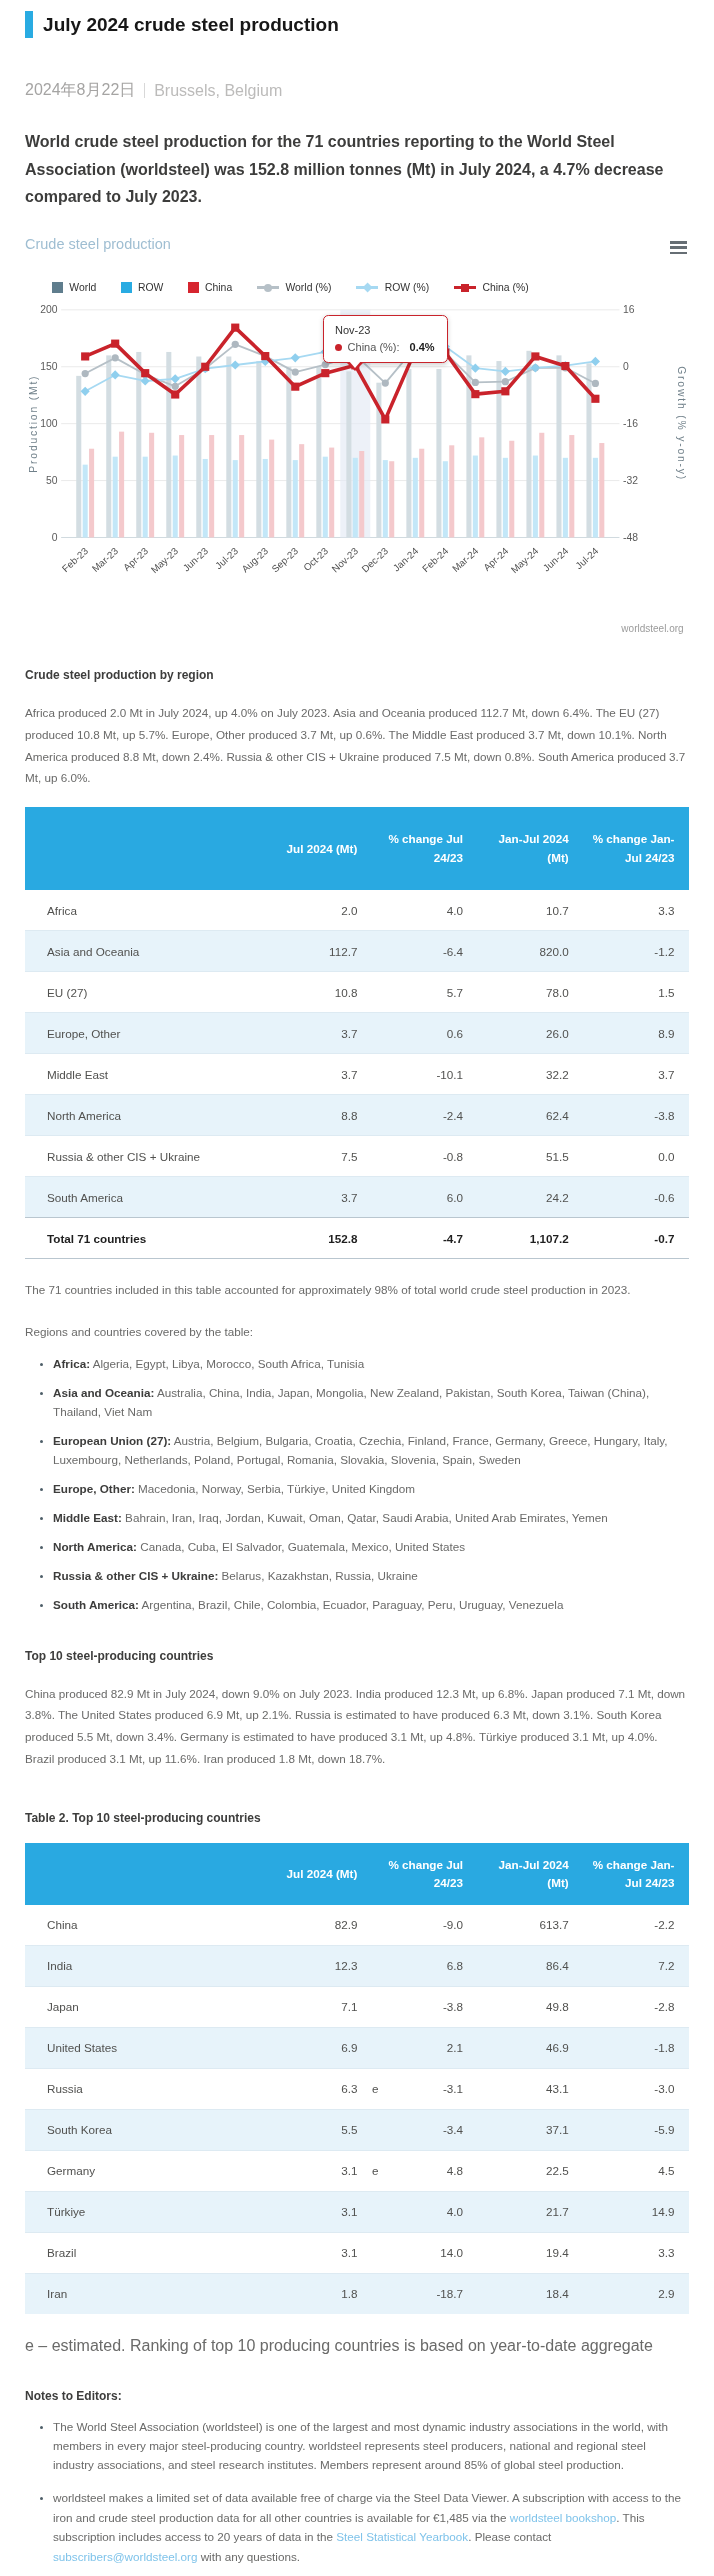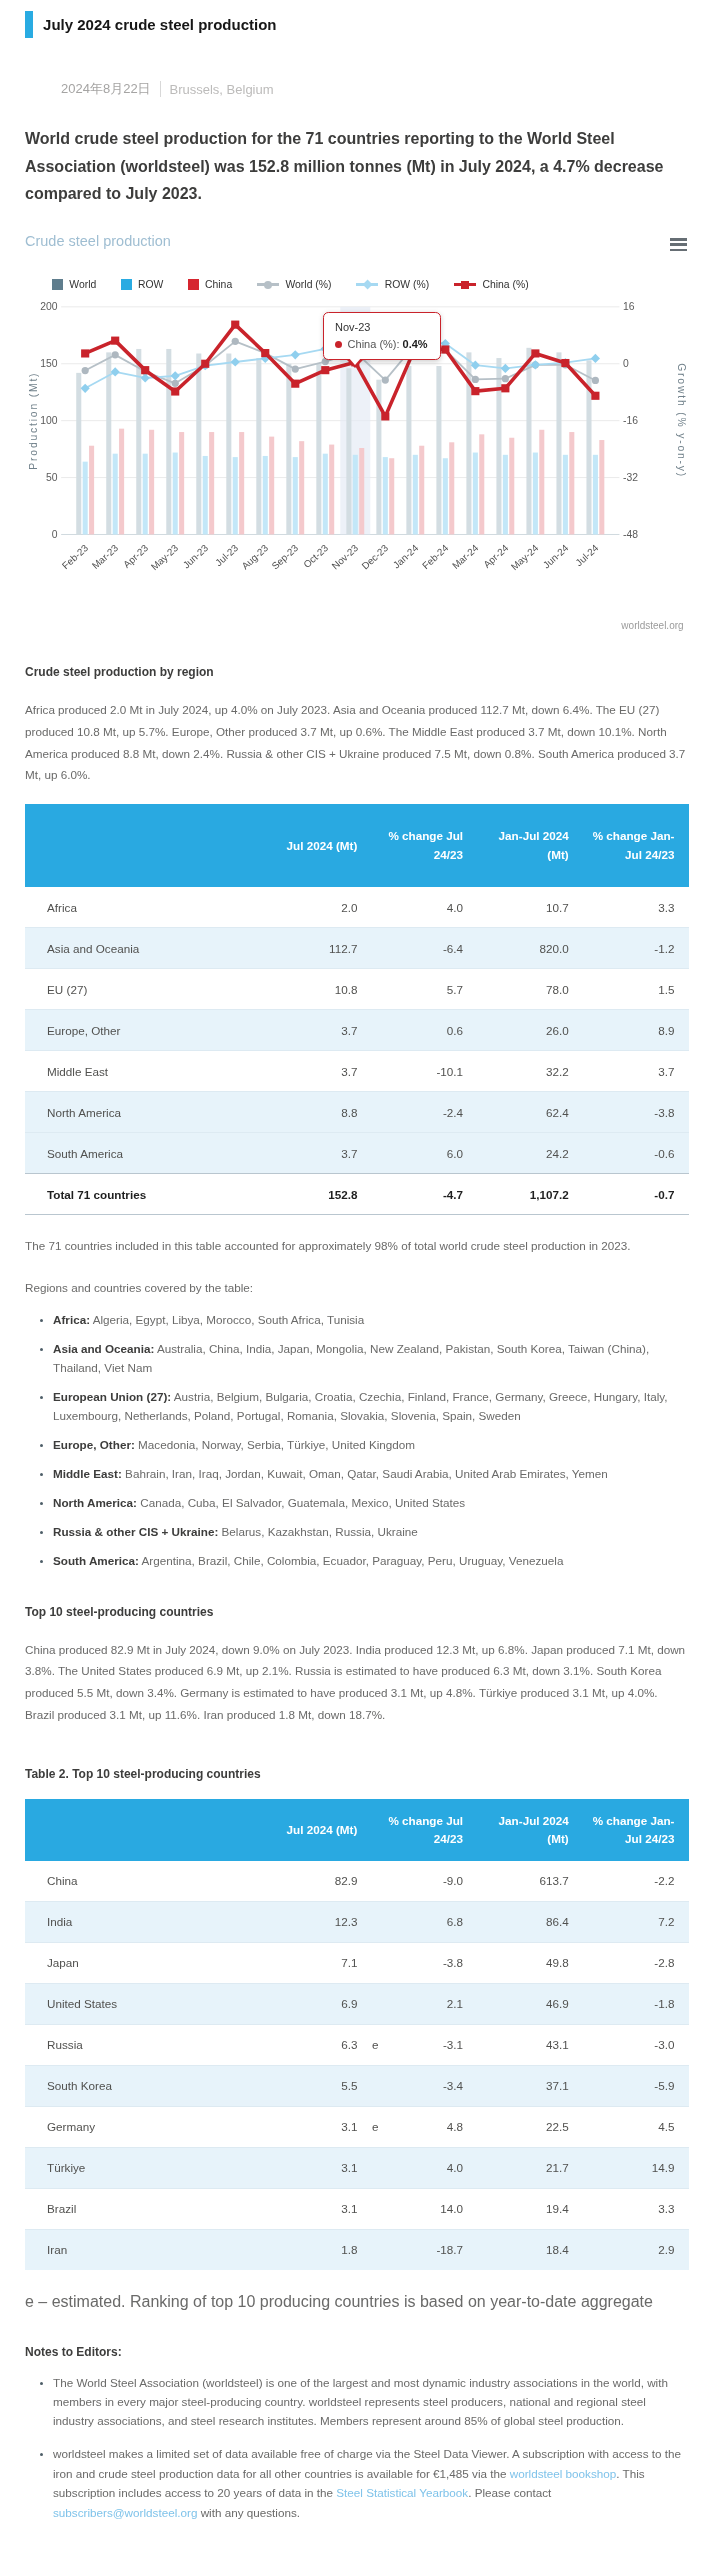--- a/index.html
+++ b/index.html
@@ -1,23 +1,23 @@
 <!DOCTYPE html>
 <html style="font-size:14.5px"><head>
 <meta charset="utf-8">
 <style>
   html,body{margin:0;padding:0;background:#fff;}
   body{width:714px;min-height:2576px;font-family:"Liberation Sans",sans-serif;color:#6a6a69;}
   .page{padding:0 25px 36px 25px;}
 
   .title-row{display:flex;align-items:center;margin-top:11px;}
   .accent{width:8.1px;height:27px;background:#29abe2;margin-right:10px;flex:0 0 auto;}
-  h1{font-size:15px;line-height:27px;color:#171717;margin:0;font-weight:700;}
-
-  .dateline{display:flex;align-items:center;margin-top:42px;font-size:13px;margin-left:36px;}
+  h1{font-size:19px;line-height:27px;color:#171717;margin:0;font-weight:700;}
+
+  .dateline{display:flex;align-items:center;margin-top:42px;font-size:16px;}
   .dateline .date{color:#a5a4a3;}
   .dateline .sep{width:0.9px;height:15.4px;background:#d8d8d8;margin:0 9px;}
   .dateline .loc{color:#bcbbba;text-align:right;}
 
   .intro{margin:27px 0 0;font-weight:700;color:#3d3d3c;font-size:16px;line-height:1.72;}
 
   .chart-block{margin-top:25px;}
   .chart-head{display:flex;justify-content:space-between;align-items:flex-start;}
   .chart-title{color:#9fbed2;font-size:14.5px;}
   .burger{cursor:pointer;padding:2.7px 1.8px;}
@@ -31,21 +31,21 @@
   .leg-line .m-diamond{position:absolute;left:8.1px;top:2.7px;width:7.2px;height:7.2px;transform:rotate(45deg);}
   .leg-line .m-square{position:absolute;left:7.2px;top:1.8px;width:8.1px;height:8.1px;}
 
   .plot-wrap{position:relative;margin-top:1.8px;}
   svg text{font-family:"Liberation Sans",sans-serif;}
 
   .tooltip{position:absolute;left:298px;top:16.3px;background:#fff;border:1.8px solid #c9232b;border-radius:5.4px;
            padding:8.1px 12.6px 9px 11px;box-shadow:0 1.8px 5.4px rgba(0,0,0,.18);font-size:11px;color:#555;white-space:nowrap;z-index:5;}
   .tt-month{color:#333;margin-bottom:4.5px;}
   .tt-dot{display:inline-block;width:7.2px;height:7.2px;border-radius:50%;background:#c9232b;margin-right:5.4px;}
-  .tt-val{color:#1d1d1d;margin-left:3px;font-weight:700;}
+  .tt-val{color:#1d1d1d;margin-left:10px;font-weight:700;}
   .tt-arrow{position:absolute;bottom:-9px;left:22px;width:0;height:0;border:9px solid transparent;border-top:9px solid #c9232b;border-bottom:0;}
   .tt-arrow:after{content:"";position:absolute;left:-6.3px;top:-9.5px;border:6.3px solid transparent;border-top:7.2px solid #fff;border-bottom:0;}
 
   .chart-src{text-align:right;font-size:10px;color:#9b9b9b;margin:3.6px 5.4px 0 0;}
 
   h2{font-size:12px;font-weight:700;color:#3d3d3c;margin:34px 0 0;}
   .tbl-title{margin-top:42px;}
   p.body{font-size:11.7px;line-height:1.85;color:#6a6a69;margin:20px 0 0;}
   .footnote{font-size:16px;color:#6a6a69;margin:23.5px 0 0;}
 
@@ -352,20 +352,27 @@
           <td>32.2</td>
           <td>3.7</td>
         </tr>
         <tr class="alt">
           <td>North America</td>
           <td>8.8</td>
           <td>-2.4</td>
           <td>62.4</td>
           <td>-3.8</td>
         </tr>
+        <tr>
+          <td>Russia &amp; other CIS + Ukraine</td>
+          <td>7.5</td>
+          <td>-0.8</td>
+          <td>51.5</td>
+          <td>0.0</td>
+        </tr>
         <tr class="alt">
           <td>South America</td>
           <td>3.7</td>
           <td>6.0</td>
           <td>24.2</td>
           <td>-0.6</td>
         </tr>
         <tr class="total">
           <td>Total 71 countries</td>
           <td>152.8</td>

